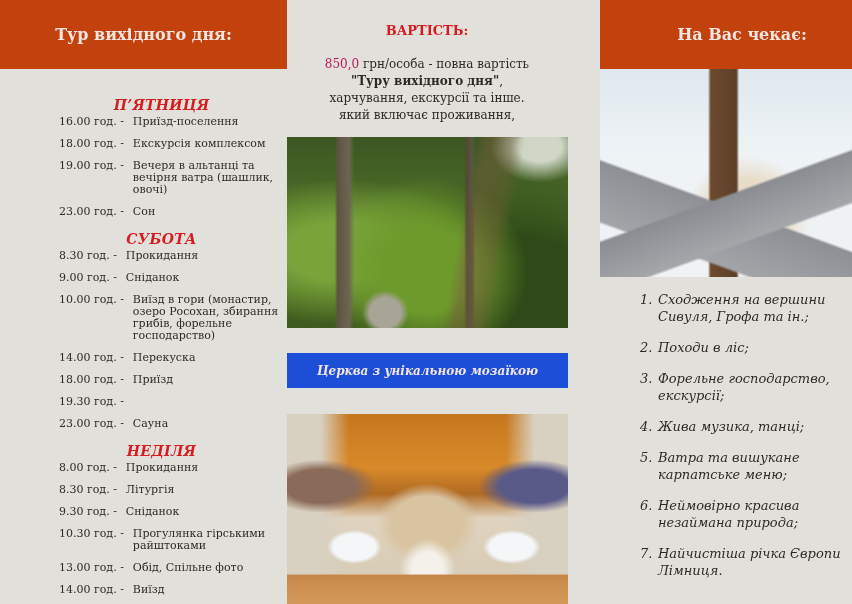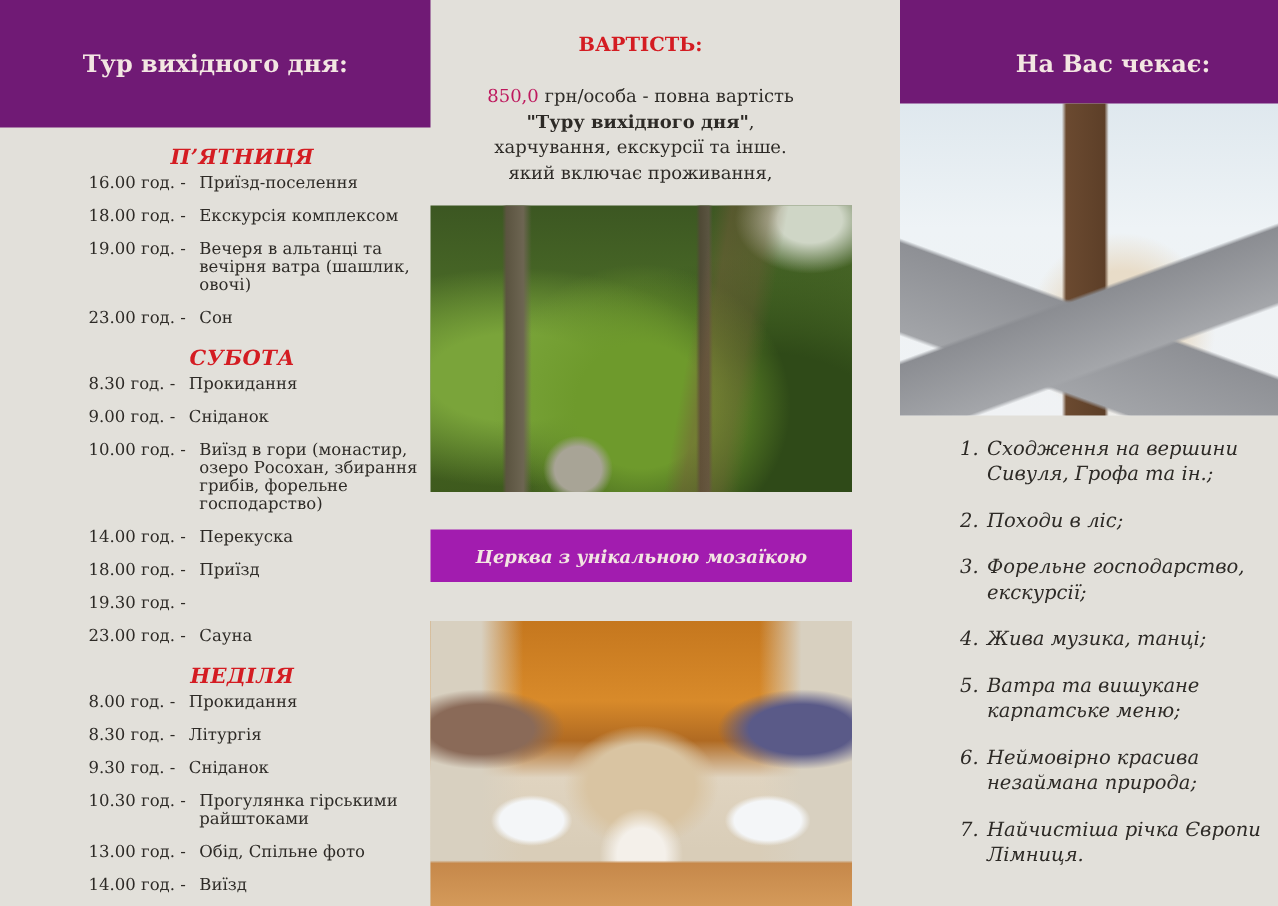--- a/index.html
+++ b/index.html
@@ -9,22 +9,22 @@
       font-family: "DejaVu Serif", "Liberation Serif", serif;
       color: #2d2a26;
       position: relative;
     }
     .panel { position: absolute; top: 0; height: 604px; }
     .panel-left { left: 0; width: 287px; }
     .panel-mid { left: 287px; width: 280px; }
     .panel-right { left: 600px; width: 284px; }
 
     .red-header {
-      position: absolute; top: 0; left: 0; right: 0; height: 85px;
-      background: #701a75;
+      position: absolute; top: 0; left: 0; right: 0; height: 69px;
+      background: #c2410c;
       color: #f3e6e2;
       font-weight: bold;
       font-size: 16px;
       display: flex; align-items: center; justify-content: center;
     }
 
     
     .schedule { position: absolute; top: 94px; left: 0; right: 0; margin-left: 36px; }
     .day-title {
       text-align: center;
@@ -66,21 +66,21 @@
         linear-gradient(90deg, transparent 0 17%, #5b5440 18%, #6d6552 22%, transparent 24%),
         linear-gradient(90deg, transparent 0 63%, #504a36 64%, #5a5440 66%, transparent 67%),
         radial-gradient(ellipse at 90% 5%, #cfd6c6 0 6%, transparent 14%),
         radial-gradient(ellipse at 50% 70%, #6e9a2c 0 22%, transparent 50%),
         radial-gradient(ellipse at 20% 60%, #7aa43a 0 18%, transparent 45%),
         radial-gradient(ellipse at 80% 80%, #2f4a18 0 25%, transparent 55%),
         linear-gradient(180deg, #3c5722 0%, #4e7028 45%, #3e5a1d 100%);
     }
     .church-banner {
       position: absolute; top: 353px; left: 0; width: 281px; height: 35px;
-      background: #a21caf; color: #f3e6e2;
+      background: #1d4ed8; color: #f3e6e2;
       font-style: italic; font-weight: bold; font-size: 12px;
       display: flex; align-items: center; justify-content: center;
     }
     .photo-church {
       top: 414px; left: 0; width: 281px; height: 190px;
       background:
         linear-gradient(180deg, transparent 0 84%, #c6884a 85%, #d49a5a 100%),
         radial-gradient(ellipse at 50% 82%, #f4f0ea 0 8%, transparent 14%),
         radial-gradient(ellipse at 24% 70%, #f4f6f8 0 7%, transparent 9%),
         radial-gradient(ellipse at 80% 70%, #f4f6f8 0 7%, transparent 9%),

